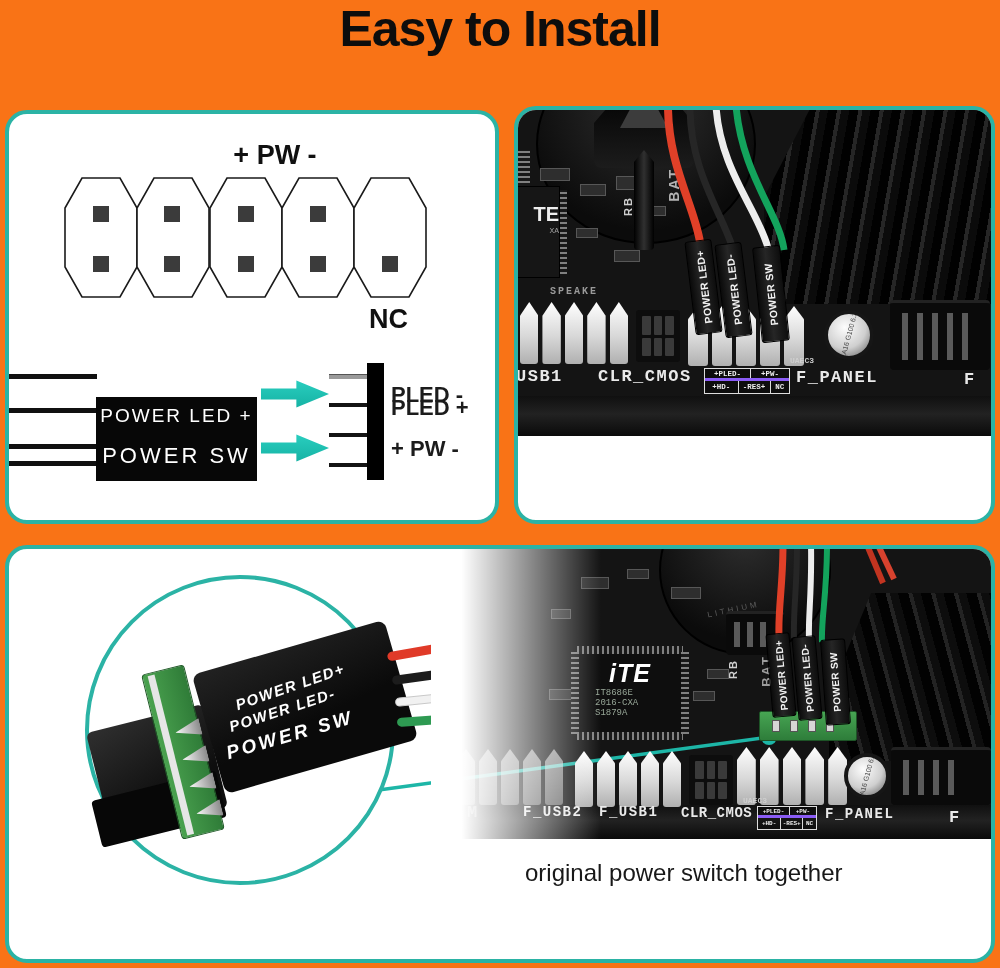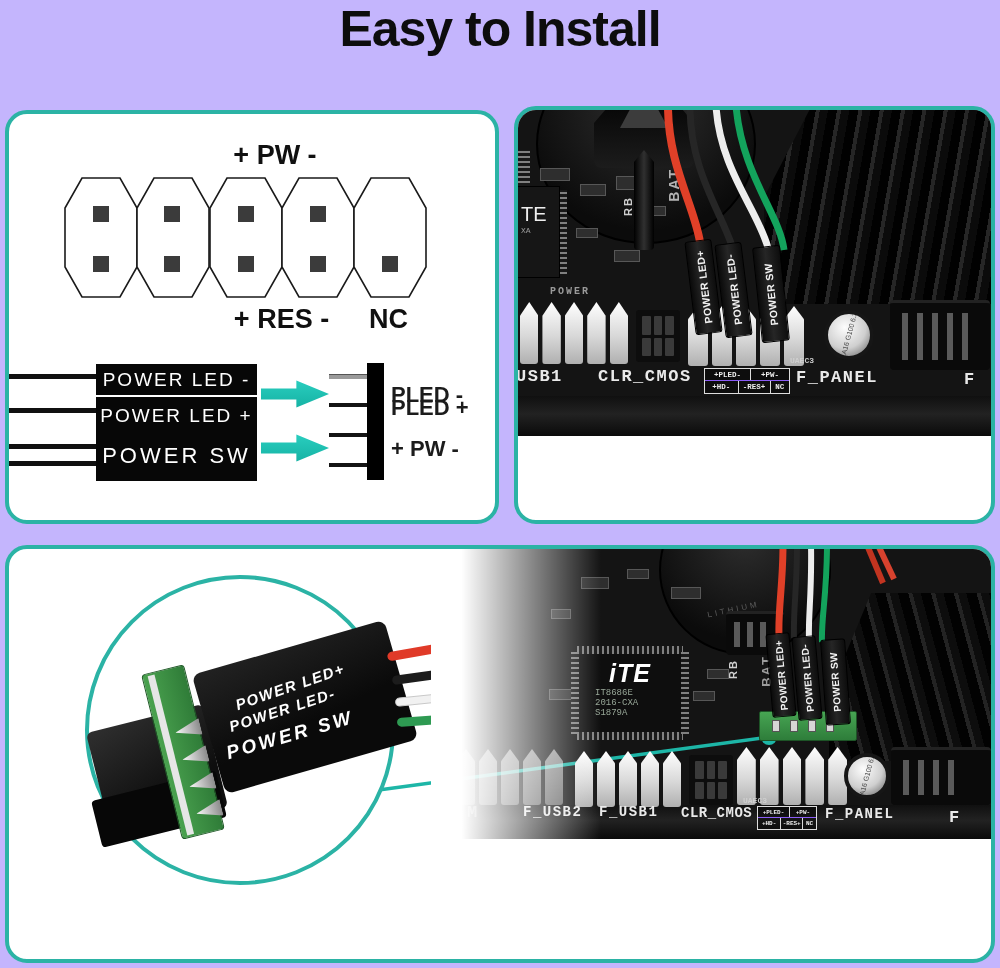--- a/index.html
+++ b/index.html
@@ -1,18 +1,18 @@
 <!DOCTYPE html>
 <html><head>
 <meta charset="utf-8">
 <style>
   :root{ --teal:#2bb3a5; --teal-br:#1fc4b4; }
   *{margin:0;padding:0;box-sizing:border-box;}
   body{background:#fff;font-family:"Liberation Sans",sans-serif;}
-  .canvas{position:relative;width:1000px;height:968px;background:#c4b5fd;overflow:hidden;}
+  .canvas{position:relative;width:1000px;height:968px;background:#f97316;overflow:hidden;}
   .abs{position:absolute;}
 
   .title{position:absolute;left:0;right:0;top:0;text-align:center;
     font-size:50px;font-weight:800;color:#0d0d0d;letter-spacing:-1px;}
 
   .panel{position:absolute;border:4px solid var(--teal);border-radius:22px;background:#fff;}
   #panel-tl{left:5px;top:110px;width:494px;height:414px;}
   #panel-tr{left:514px;top:106px;width:481px;height:418px;}
   #panel-b{left:5px;top:545px;width:990px;height:418px;}
 
@@ -40,21 +40,21 @@
     border-radius:3px;clip-path:polygon(0 22%,50% 0,100% 22%,100% 100%,0 100%);}
   .jumper{position:absolute;background:#0d0d0d;border-radius:3px;display:grid;
     grid-template-columns:repeat(3,1fr);gap:3px;padding:6px;z-index:3;}
   .jumper i{background:#3a3a3a;border-radius:1px;}
   .ss{position:absolute;color:#e9e9e9;font-family:"Liberation Mono",monospace;font-weight:700;
     letter-spacing:1.5px;font-size:17px;z-index:6;white-space:nowrap;}
   .ss.tiny{font-size:8px;letter-spacing:0;color:#cfcfcf;}
   .pinbox{position:absolute;border:1px solid #ddd;z-index:6;display:grid;grid-template-rows:1fr 1fr;
     font-family:"Liberation Mono",monospace;font-weight:700;color:#eee;background:rgba(0,0,0,.35);}
   .pinbox .r{display:grid;}
-  .pinbox .r:first-child{border-bottom:1px solid #8b5cf6;grid-template-columns:55% 45%;font-family:Liberation Mono, monospace;}
+  .pinbox .r:first-child{border-bottom:3px solid #8b5cf6;grid-template-columns:55% 45%;font-family:Liberation Mono, monospace;}
   .pinbox .r:last-child{grid-template-columns:40% 38% 22%;}
   .pinbox b{display:flex;align-items:center;justify-content:center;font-weight:700;
     border-right:1px solid #ddd;overflow:hidden;}
   .pinbox b:last-child{border-right:none;}
   .vtxt{position:absolute;writing-mode:vertical-rl;transform:rotate(180deg);
     font-weight:700;letter-spacing:2px;z-index:2;white-space:nowrap;}
   .cap{position:absolute;border-radius:50%;z-index:6;border:4px solid #161616;
     background:radial-gradient(circle at 40% 32%,#fdfdfd,#cfcfcf 55%,#8a8a8a 82%,#666);
     display:flex;align-items:center;justify-content:center;overflow:hidden;}
   .cap span{font-size:7px;color:#444;transform:rotate(-75deg);white-space:nowrap;}
@@ -78,22 +78,22 @@
     background:radial-gradient(circle at 50% 30%,#2e2e2e,#0b0b0b 72%);border:2px solid #000;z-index:1;}
   .bat-holder{position:absolute;left:76px;top:-8px;width:100px;height:66px;z-index:2;border-radius:8px;
     background:linear-gradient(180deg,#060606,#1c1c1c);
     clip-path:polygon(0 100%,0 32%,18% 0,82% 0,100% 32%,100% 100%);}
   .bat-holder::after{content:"";position:absolute;left:26px;top:8px;width:48px;height:18px;
     background:#3c3c3c;clip-path:polygon(0 100%,20% 0,80% 0,100% 100%);}
   .bat-pin{position:absolute;left:116px;top:40px;width:20px;height:100px;z-index:2;border-radius:4px;
     background:linear-gradient(90deg,#000,#303030,#000);clip-path:polygon(50% 0,100% 12%,100% 100%,0 100%,0 12%);}
   .chip-edge{position:absolute;left:-12px;top:76px;width:54px;height:92px;background:#161616;
     border:1px solid #000;z-index:2;color:#ddd;padding-left:14px;}
-  .chip-edge .lg{font-weight:400;font-size:20px;color:#eee;margin-top:16px;}
-  .chip-edge .sb{font-size:8px;color:#9a9a9a;font-family:"Liberation Mono",monospace;}
+  .chip-edge .lg{font-weight:700;font-size:20px;color:#eee;margin-top:16px;text-align:right;}
+  .chip-edge .sb{font-size:8px;color:#9a9a9a;font-family:"Liberation Mono",monospace;text-align:right;}
 
   
   #photo-b{right:0;top:0;width:560px;height:290px;border-radius:0 18px 0 0;}
   #photo-b::after{content:"";position:absolute;left:0;top:0;bottom:0;width:170px;z-index:8;
     background:linear-gradient(90deg,#fff 18%,rgba(255,255,255,0));}
   .chip{position:absolute;left:147px;top:104px;width:104px;height:80px;background:#0e0e0e;
     border:1px solid #000;box-shadow:0 0 0 1px #232323;z-index:2;}
   .chip .logo{text-align:center;font-size:25px;font-weight:800;font-style:italic;color:#fff;
     margin-top:5px;letter-spacing:1px;}
   .chip .ln{font-family:"Liberation Mono",monospace;font-size:9px;color:#97a697;margin-left:16px;line-height:10px;}
@@ -143,29 +143,27 @@
         <rect x="105" y="30" width="16" height="16"></rect>
           <rect x="105" y="80" width="16" height="16"></rect>
         <rect x="179" y="30" width="16" height="16"></rect>
           <rect x="179" y="80" width="16" height="16"></rect>
         <rect x="251" y="30" width="16" height="16"></rect>
           <rect x="251" y="80" width="16" height="16"></rect>
         <rect x="323" y="80" width="16" height="16"></rect>
       </g>
     </svg>
 
-    <div class="pinlbl" style="left:205px;top:190px;width:135px;">+ RES -</div>
     <div class="pinlbl" style="left:342px;top:190px;width:75px;">NC</div>
 
     <div class="win" style="top:260px;"></div>
     <div class="win" style="top:294px;"></div>
     <div class="win" style="top:330px;"></div>
     <div class="win" style="top:347px;"></div>
 
-    <div class="wbox" style="top:250px;height:31px;">POWER LED -</div>
     <div class="wbox" style="top:283px;height:37px;">POWER LED +</div>
     <div class="wbox" style="top:316px;height:51px;font-size:22px;letter-spacing:3px;">POWER SW</div>
 
     <div class="arrow" style="left:252px;top:264px;"></div>
     <div class="arrow" style="left:252px;top:318px;"></div>
 
     <div class="connbar"></div>
     <div class="cpin metal" style="top:260px;"></div>
     <div class="cpin" style="top:289px;"></div>
     <div class="cpin" style="top:319px;"></div>
@@ -190,21 +188,21 @@
       <div class="sc" style="left:22px;top:58px;width:30px;height:13px;"></div>
       <div class="sc" style="left:62px;top:74px;width:26px;height:12px;"></div>
       <div class="sc" style="left:98px;top:66px;width:34px;height:14px;"></div>
       <div class="sc" style="left:58px;top:118px;width:22px;height:10px;"></div>
       <div class="sc" style="left:96px;top:140px;width:26px;height:12px;"></div>
       <div class="sc" style="left:128px;top:96px;width:20px;height:10px;"></div>
       <div class="chip-fringe v" style="left:0px;top:40px;width:12px;height:118px;"></div>
 
       <div class="vtxt" style="left:104px;top:86px;font-size:11px;color:#cfcfcf;">RB</div>
       <div class="vtxt" style="left:148px;top:58px;font-size:14px;color:#b2b2b2;">BAT</div>
-      <div class="ss" style="left:32px;top:176px;font-size:10px;color:#9a9a9a;letter-spacing:2px;z-index:1;">POWER</div>
+      <div class="ss" style="left:32px;top:176px;font-size:10px;color:#9a9a9a;letter-spacing:2px;z-index:1;">SPEAKE</div>
 
       <div class="pcb-edge"></div>
 
       <svg class="wires" viewBox="0 0 473 326">
         <path d="M150,-4 C150,55 176,95 182,132" stroke="#e04028" stroke-width="8" fill="none"></path>
         <path d="M172,-4 C172,60 202,100 214,136" stroke="#262626" stroke-width="7" fill="none"></path>
         <path d="M198,-4 C202,60 240,100 250,138" stroke="#ededed" stroke-width="7" fill="none"></path>
         <path d="M218,-4 C224,65 262,105 266,140" stroke="#13a35c" stroke-width="7" fill="none"></path>
       </svg>
 
@@ -409,16 +407,17 @@
       <div class="sp-lab" style="transform:rotate(-3deg) translateX(22px);">POWER LED+</div>
       <div class="sp-lab" style="transform:rotate(-2deg) translateX(10px);">POWER LED-</div>
       <div class="sp-lab" style="font-size:19px;margin-top:5px;letter-spacing:3px;">POWER SW</div>
     </div>
     <div class="spw" style="left:378px;top:98px;width:64px;transform:rotate(-10deg);background:#e03a28;"></div>
     <div class="spw" style="left:383px;top:123px;width:60px;transform:rotate(-8deg);background:#1c1c1c;"></div>
     <div class="spw" style="left:386px;top:146px;width:58px;transform:rotate(-6deg);background:#f1f1f1;border:1px solid #c9c9c9;"></div>
     <div class="spw" style="left:388px;top:167px;width:58px;transform:rotate(-4deg);background:#2e9a52;"></div>
 
     <div id="cap-b">
+      <div>original power switch together</div>
     </div>
   </div>
 
 </div>
 
 </body></html>

